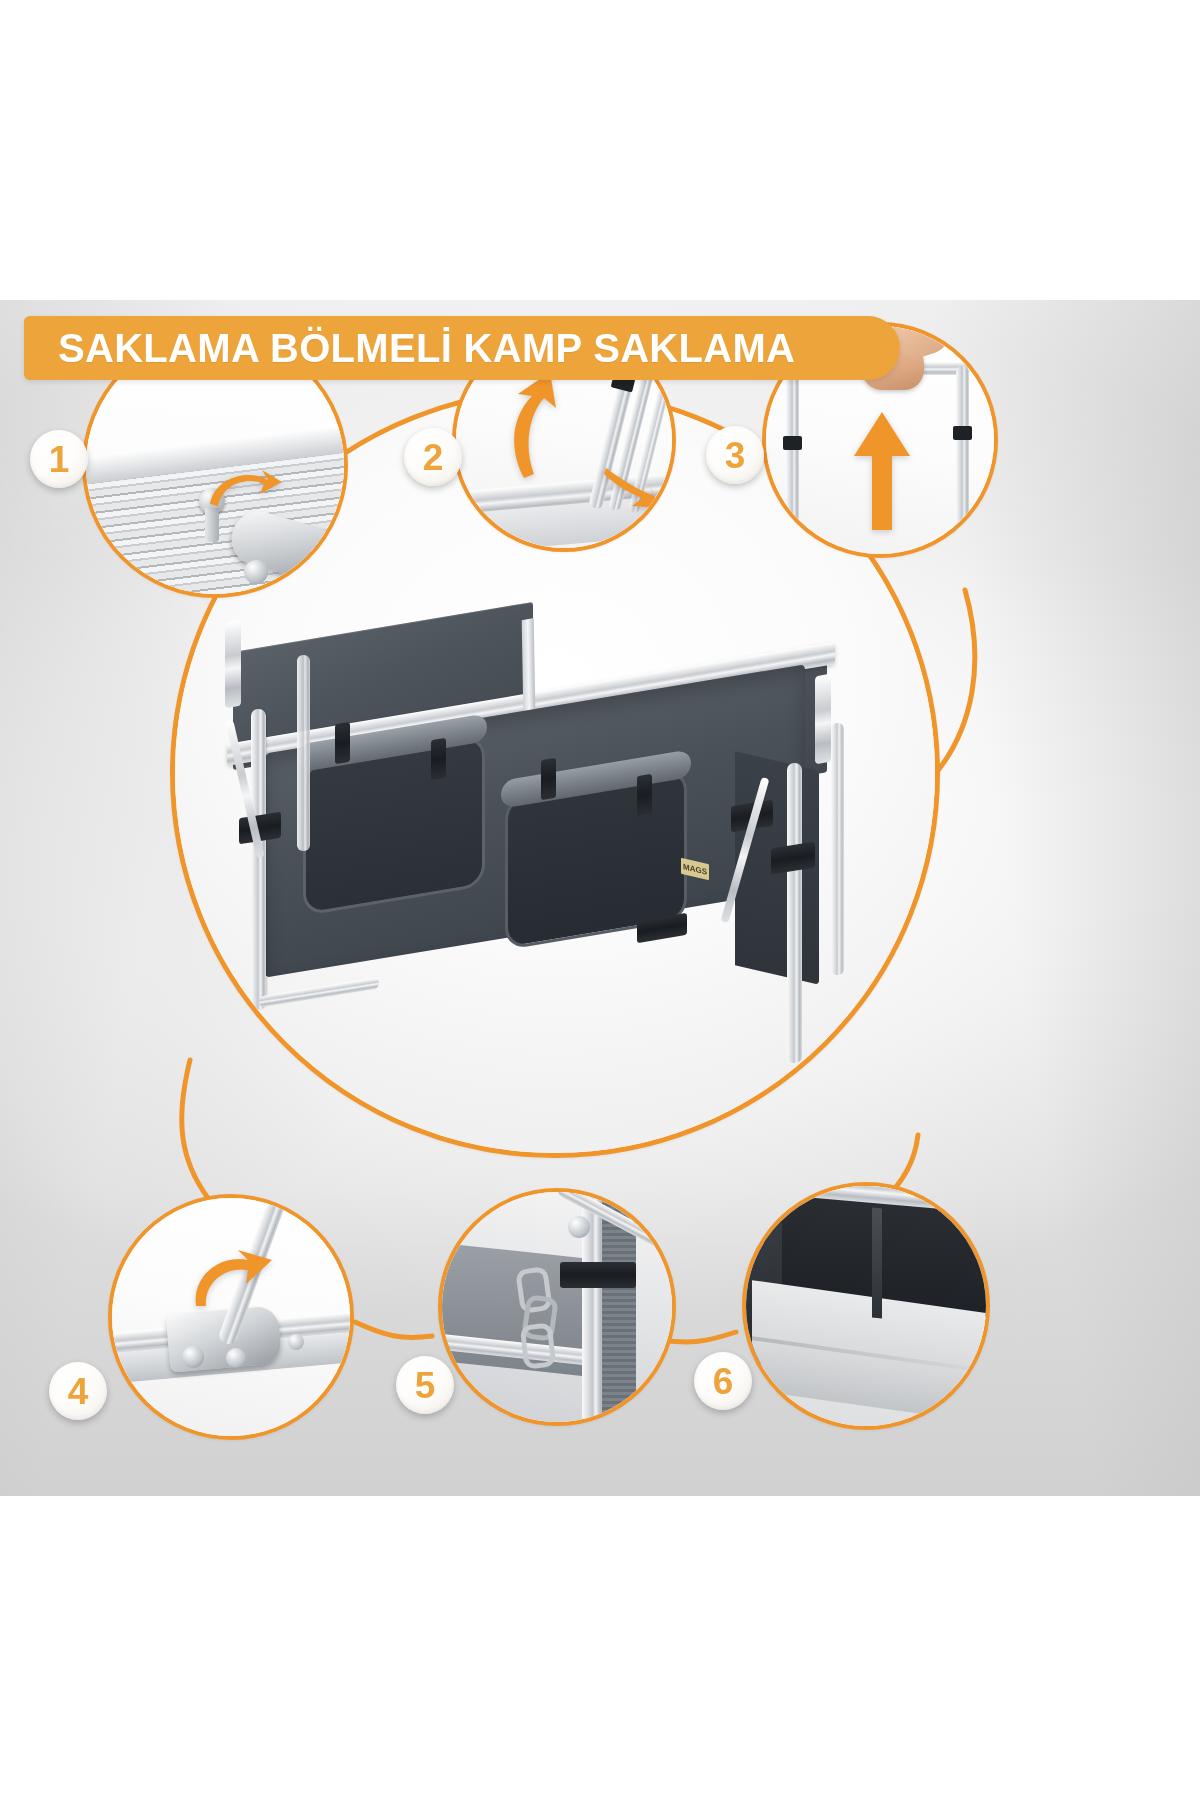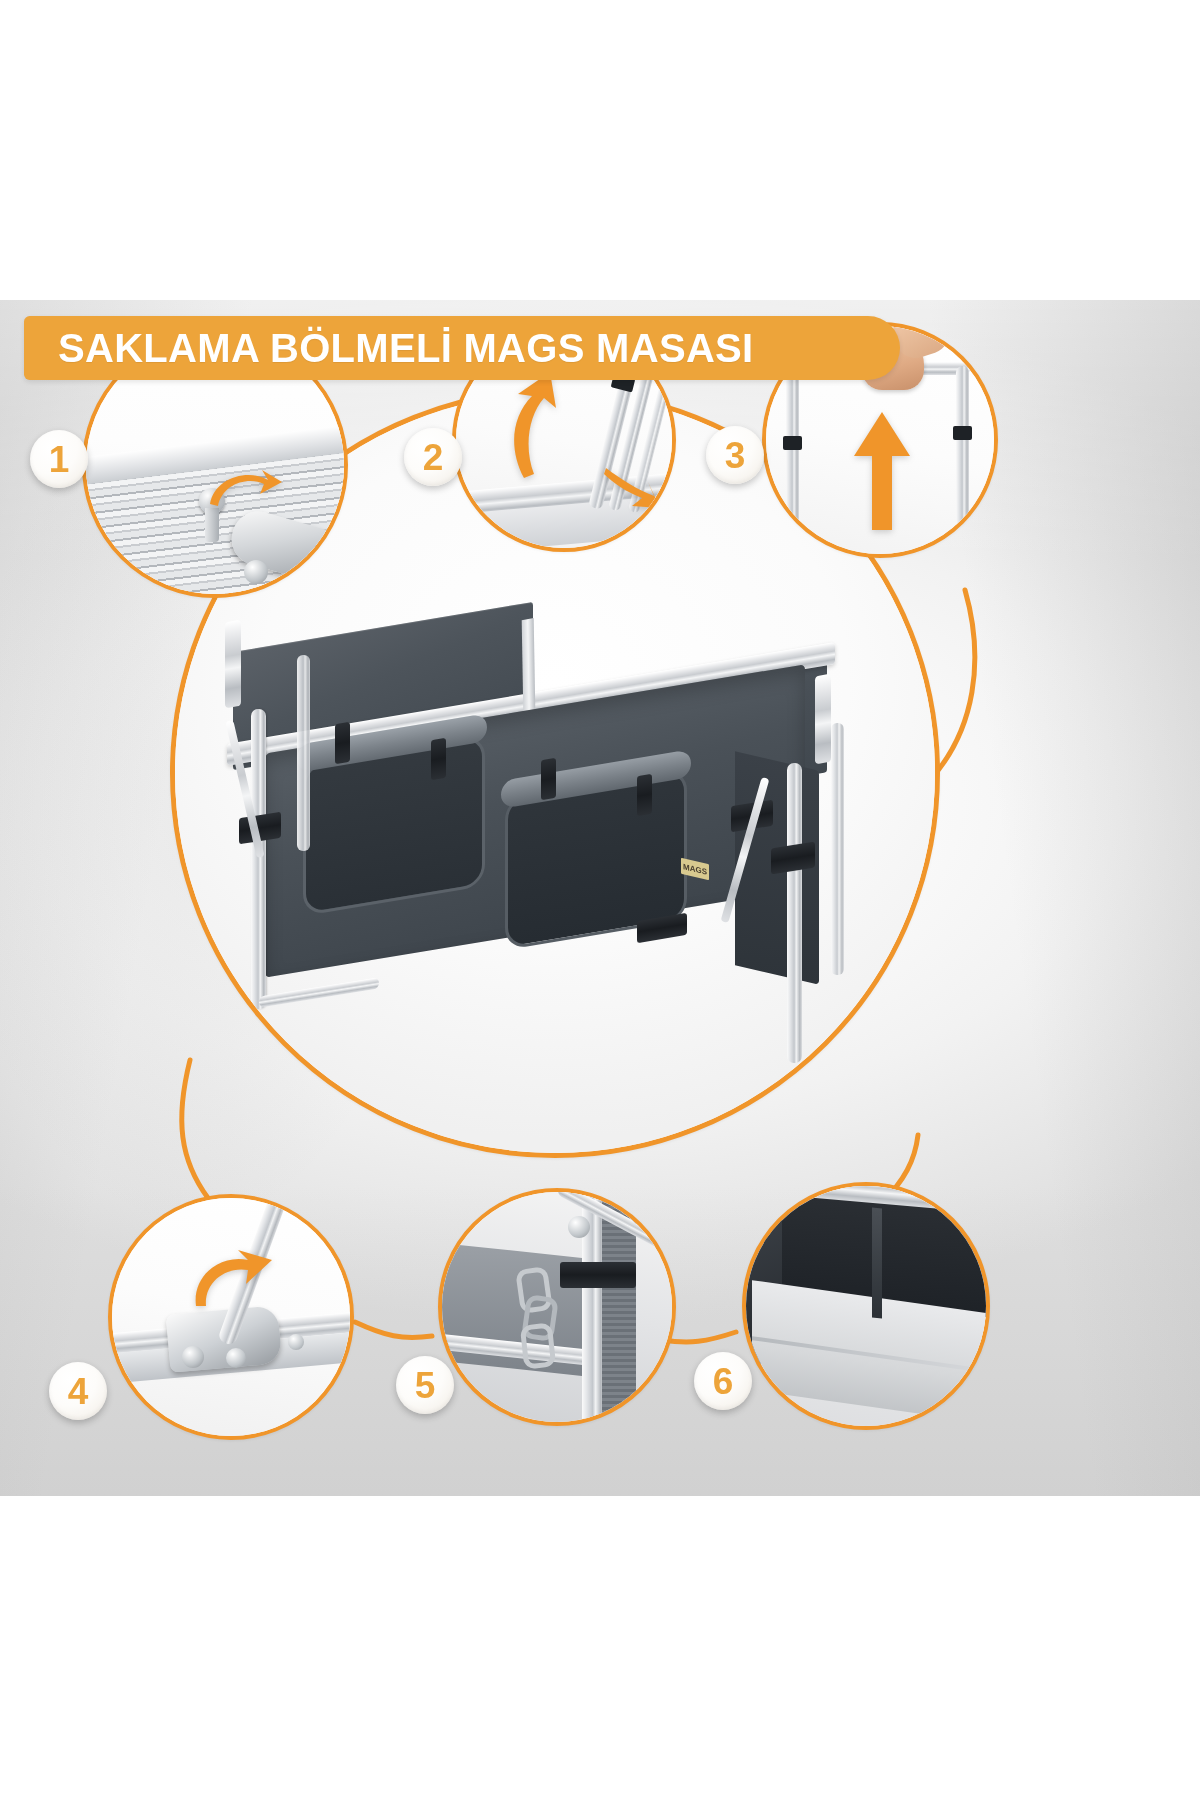--- a/index.html
+++ b/index.html
@@ -85,21 +85,21 @@
   .shadow-soft{filter:drop-shadow(0 2px 3px rgba(0,0,0,.18));}
 </style>
 </head>
 <body>
 
 <div class="page">
 
   <div class="panel">
 
     <div class="banner">
-      <div class="banner-text">SAKLAMA BÖLMELİ MAGS MASASI</div>
+      <div class="banner-text">SAKLAMA BÖLMELİ KAMP SAKLAMA</div>
     </div>
 
     <svg class="wire" viewBox="0 0 1200 1196">
       <g fill="none" stroke="#f0952a" stroke-width="5" stroke-linecap="round">
 
         <path d="M 250 470 C 210 480 190 520 186 560"></path>
 
         <path d="M 370 175 C 395 180 408 178 430 172"></path>
 
         <path d="M 660 170 C 690 178 710 178 740 172"></path>

